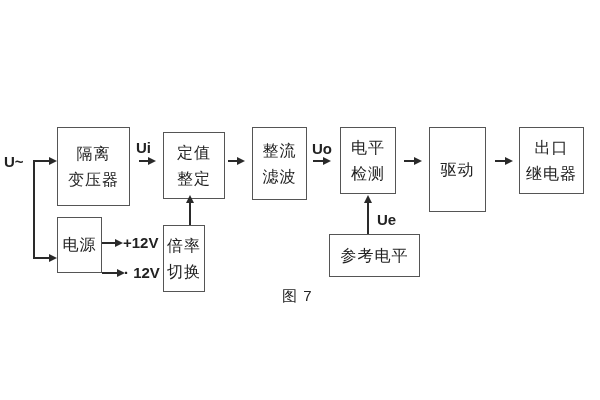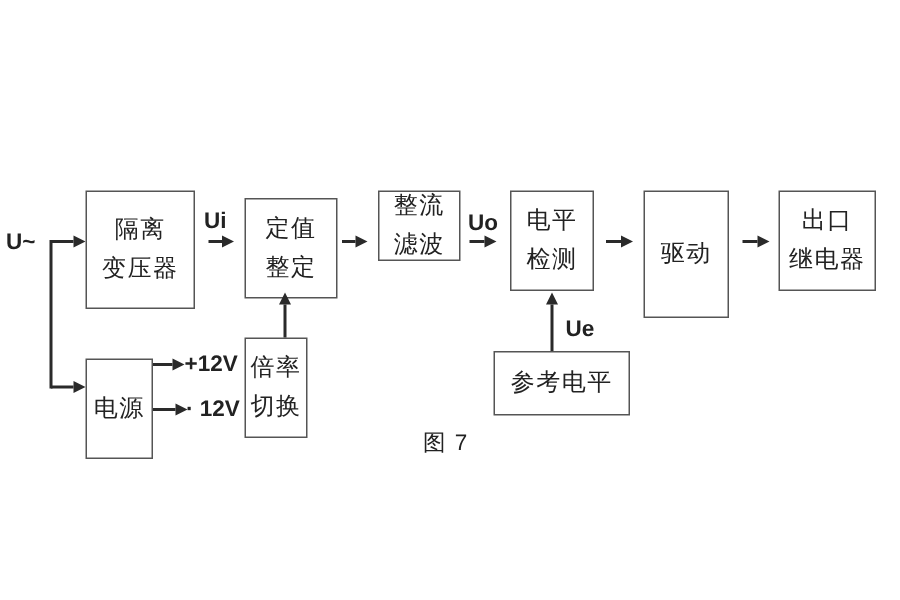--- a/index.html
+++ b/index.html
@@ -47,40 +47,40 @@
   <div class="box" style="left:57px;top:127px;width:73px;height:79px">
     <span>隔离</span>
     <span>变压器</span>
   </div>
 
   <div class="box" style="left:163px;top:132px;width:62px;height:67px">
     <span>定值</span>
     <span>整定</span>
   </div>
 
-  <div class="box" style="left:252px;top:127px;width:55px;height:47px">
+  <div class="box" style="left:252px;top:127px;width:55px;height:73px">
     <span>整流</span>
     <span>滤波</span>
   </div>
 
   <div class="box" style="left:340px;top:127px;width:56px;height:67px">
     <span>电平</span>
     <span>检测</span>
   </div>
 
   <div class="box" style="left:429px;top:127px;width:57px;height:85px">
     <span>驱动</span>
   </div>
 
   <div class="box" style="left:519px;top:127px;width:65px;height:67px">
     <span>出口</span>
     <span>继电器</span>
   </div>
 
-  <div class="box" style="left:57px;top:239px;width:45px;height:67px">
+  <div class="box" style="left:57px;top:217px;width:45px;height:56px">
     <span>电源</span>
   </div>
 
   <div class="box" style="left:163px;top:225px;width:42px;height:67px">
     <span>倍率</span>
     <span>切换</span>
   </div>
 
   <div class="box" style="left:329px;top:234px;width:91px;height:43px">
     <span>参考电平</span>

